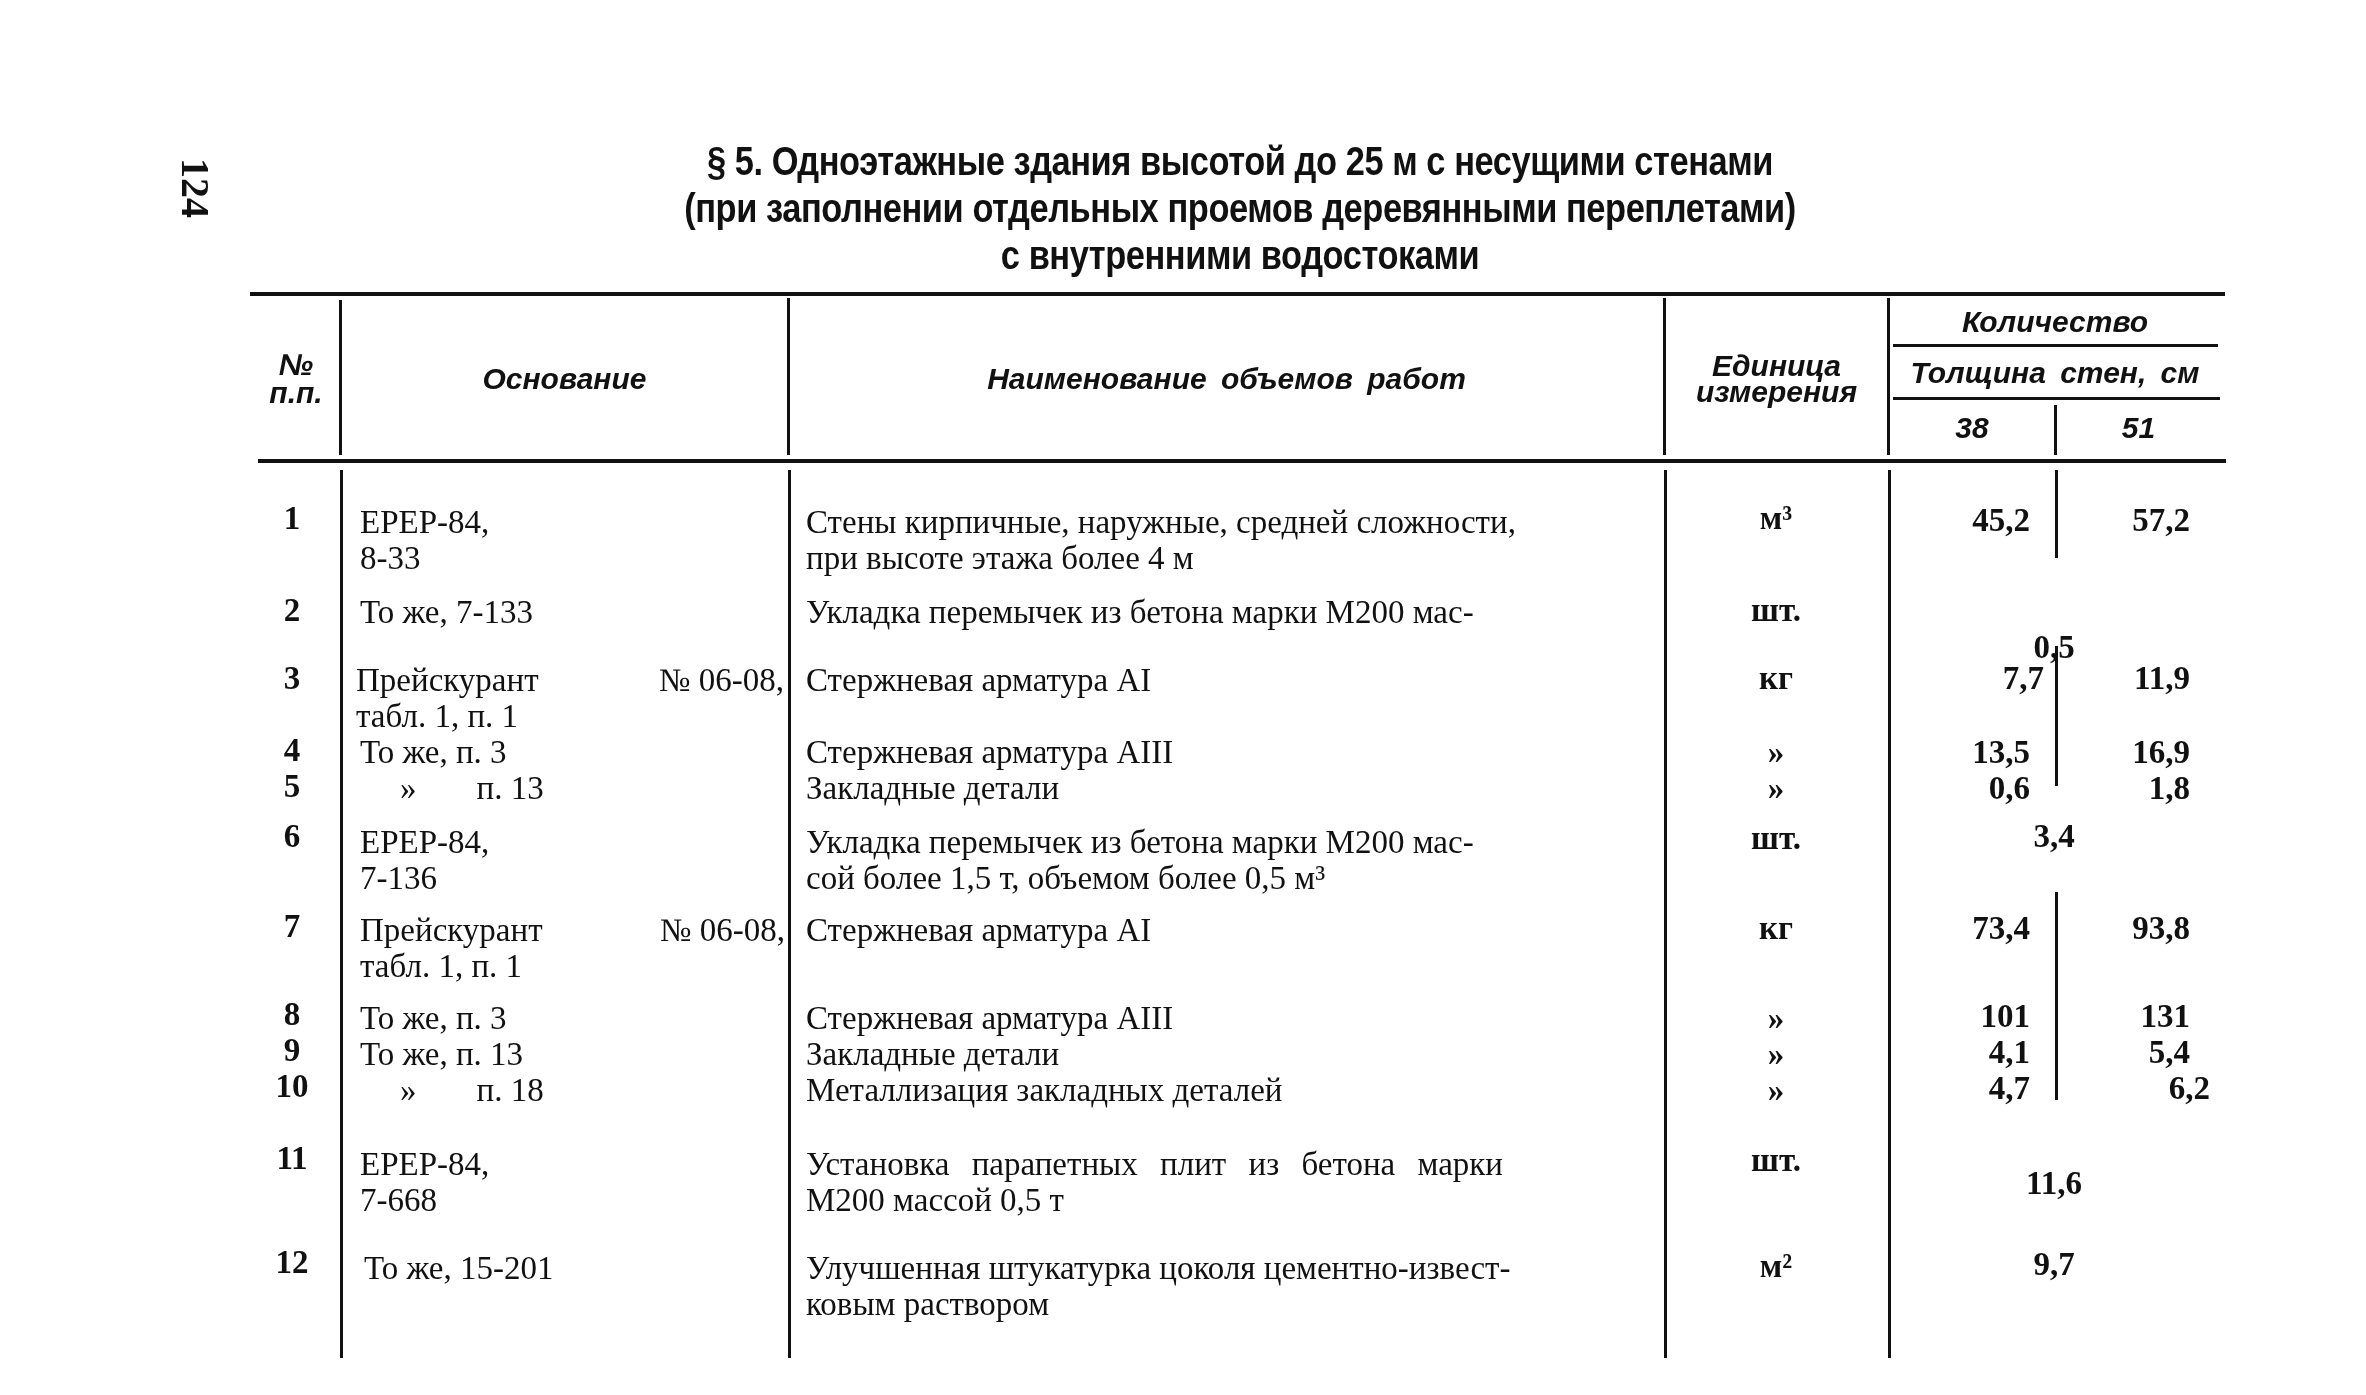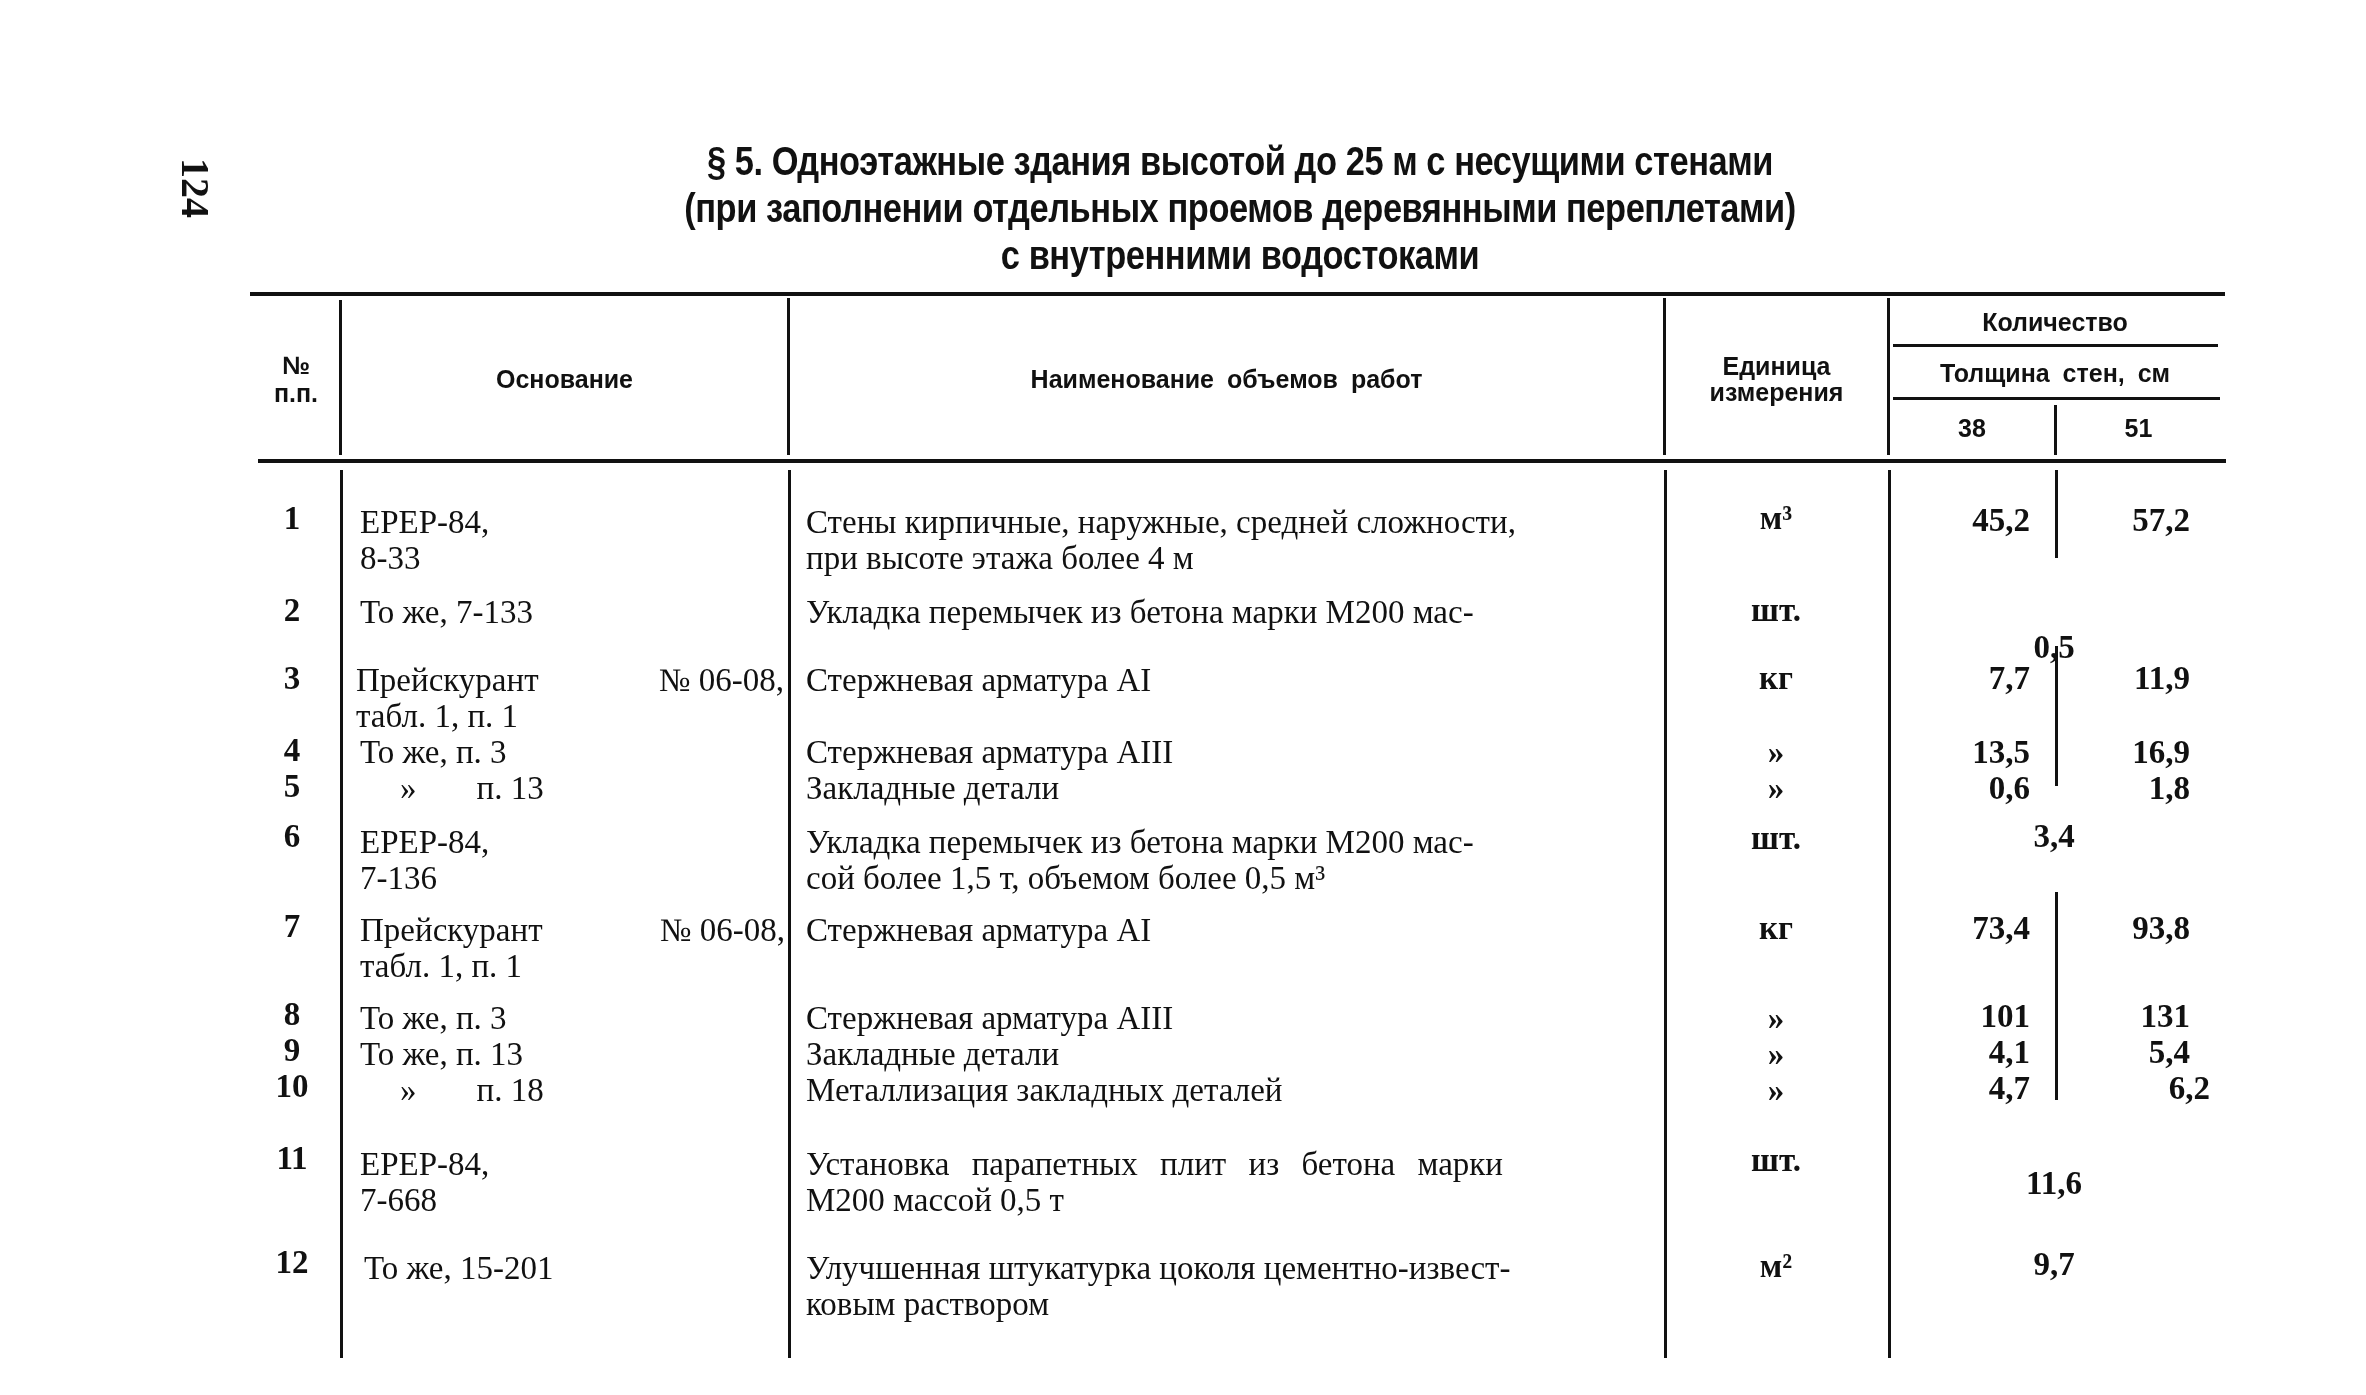--- a/index.html
+++ b/index.html
@@ -8,22 +8,22 @@
   .abs { position: absolute; }
   .page-num { left: 160px; top: 158px; width: 70px; height: 60px; transform: rotate(90deg);
               font-family: "Liberation Serif", serif; font-weight: bold; font-size: 40px;
               text-align: center; line-height: 60px; }
   .title { left: 540px; top: 138px; width: 1400px; text-align: center;
            font-family: "Liberation Sans Narrow", "Liberation Sans", sans-serif; font-weight: bold;
            font-size: 40px; line-height: 47px; transform: scaleX(0.86); transform-origin: center; letter-spacing: -0.5px; }
   .hline { position: absolute; background: #111; }
   .vline { position: absolute; background: #111; width: 3px; }
   .hdr { position: absolute; font-family: "Liberation Sans", sans-serif; font-weight: bold;
-         font-size: 25px; text-align: left; line-height: 28px; display: flex;
-         align-items: center; justify-content: center; }
+         font-size: 30px; text-align: left; line-height: 28px; display: flex;
+         align-items: center; justify-content: center; font-style: italic; }
   .cell { position: absolute; font-size: 33px; line-height: 36px; white-space: nowrap; }
   .num { text-align: center; width: 60px; left: 262px; font-weight: bold; }
   .basis { left: 360px; width: 425px; }
   .desc { left: 806px; width: 850px; white-space: normal; text-align: justify; text-align-last: left; }
   .unit { left: 1664px; width: 224px; text-align: center; font-weight: bold; }
   .q38 { left: 1888px; width: 130px; text-align: right; font-weight: bold; padding-left: 12px; }
   .q51 { left: 2055px; width: 135px; text-align: right; font-weight: bold; }
   .qspan { left: 1888px; width: 332px; text-align: center; font-weight: bold; }
   .justify-row { display: flex; justify-content: space-between; }
 </style>
@@ -103,21 +103,21 @@
     <div class="cell num" style="top:660px;">3</div>
     <div class="cell basis" style="top:662px; left:356px;">
       <div style="display:flex; justify-content:space-between; width:428px;">
         <span>Прейскурант</span>
         <span>№ 06-08,</span>
       </div>
       <div>табл. 1, п. 1</div>
     </div>
     <div class="cell desc" style="top:662px;">Стержневая арматура AI</div>
     <div class="cell unit" style="top:660px;">кг</div>
-    <div class="cell q38" style="top:660px;">7,7</div>
+    <div class="cell q38" style="top:660px;margin-left:14px;">7,7</div>
     <div class="cell q51" style="top:660px;">11,9</div>
   </div>
 
   <div>
     <div class="cell num" style="top:732px;">4</div>
     <div class="cell basis" style="top:734px;">То же, п. 3</div>
     <div class="cell desc" style="top:734px;">Стержневая арматура AIII</div>
     <div class="cell unit" style="top:734px;">»</div>
     <div class="cell q38" style="top:734px;">13,5</div>
     <div class="cell q51" style="top:734px;">16,9</div>

